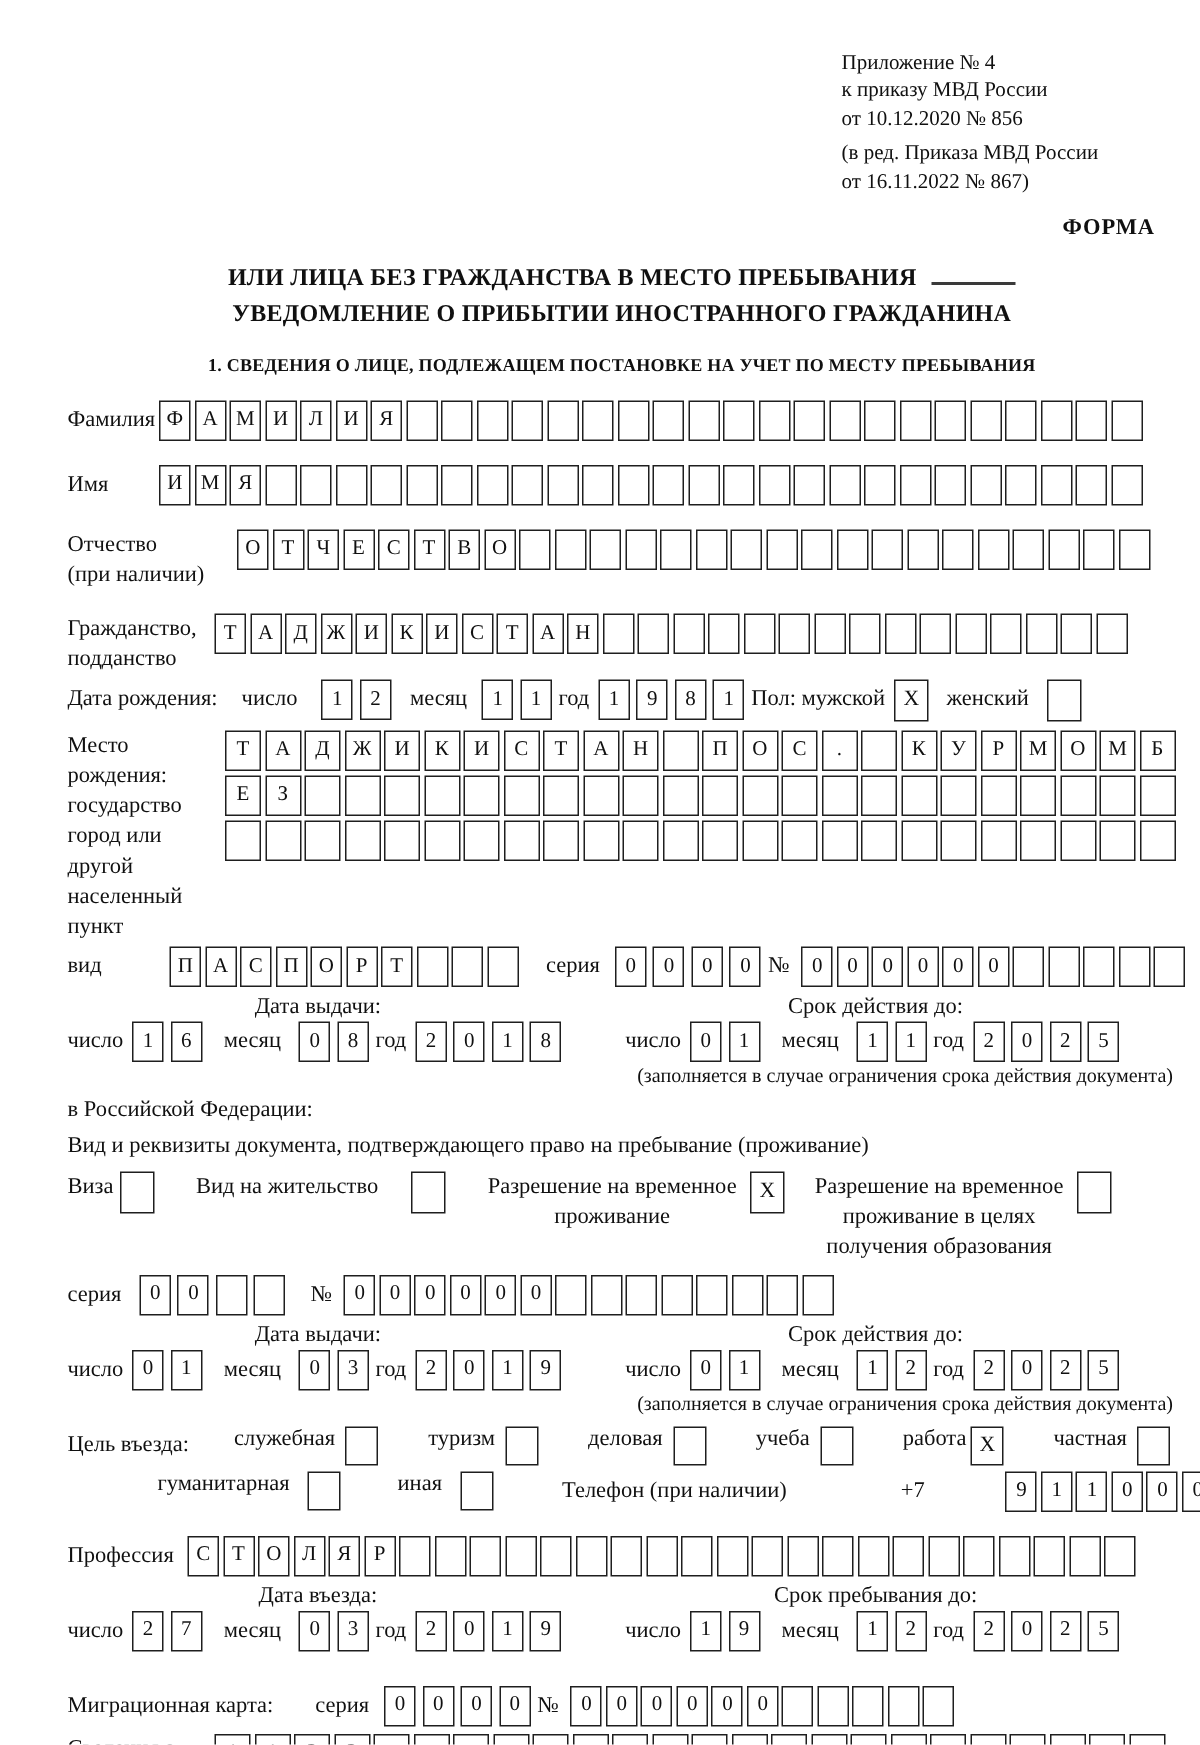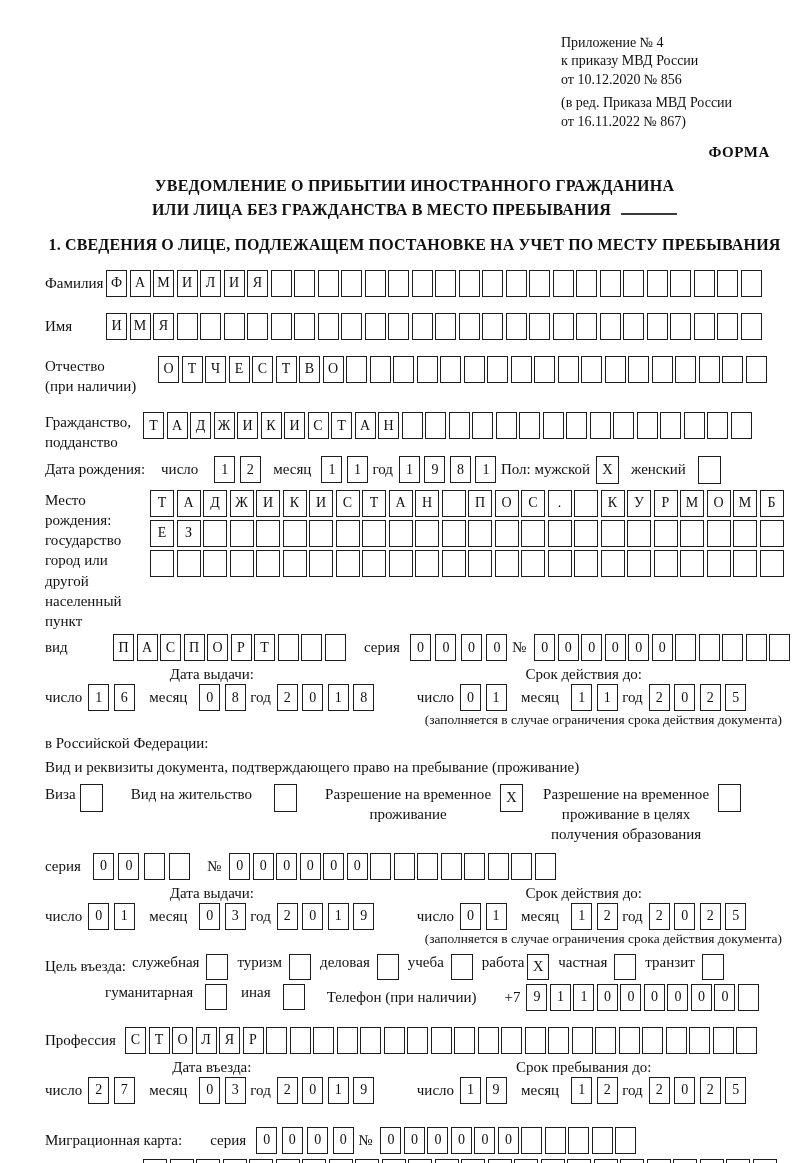--- a/index.html
+++ b/index.html
@@ -12,21 +12,21 @@
 
   
   .doc-ref{margin-left:516px;font-size:14px;line-height:1.32;}
   .doc-ref .ref-line{white-space:nowrap;}
   .doc-ref .grp2{margin-top:5px;}
   .forma{font-weight:bold;text-align:right;padding-right:14px;margin-top:13px;font-size:15px;letter-spacing:.6px;}
 
   
   .title{font-weight:bold;text-align:center;font-size:16px;line-height:1.45;margin-top:13px;letter-spacing:.2px;}
   .blank-line{display:inline-block;width:56px;border-bottom:2.2px solid #3a3a3a;height:2px;margin-left:10px;}
-  .sec-heading{font-weight:bold;text-align:center;font-size:16px;margin-top:15px;letter-spacing:.15px;white-space:nowrap;}
+  .sec-heading{font-weight:bold;text-align:center;font-size:12px;margin-top:15px;letter-spacing:.15px;white-space:nowrap;}
 
   
   .frow{display:flex;align-items:center;margin-top:16px;}
   .frow.top{align-items:flex-start;}
   .lab{flex:none;}
   .w61{width:61px;} .w113{width:113px;} .w98{width:98px;} .w105{width:105px;} .w68{width:68px;} .w80{width:80px;}
   .mlabel{flex:none;line-height:1.35;}
   .cells{display:flex;flex:none;}
   .cell{
     box-sizing:border-box;flex:none;width:21px;height:27px;
@@ -53,21 +53,21 @@
   .dg-right{margin-left:38px;}
   .note{font-size:13.4px;text-align:right;margin-top:1px;padding-right:2px;}
 
   
   .types{display:flex;align-items:flex-start;margin-top:5px;}
   .type{display:flex;align-items:flex-start;flex:none;}
   .type .tl{line-height:1.35;}
   .type .tl.ctr{text-align:center;}
   .type .box{margin-left:9px;}
 
-  .purpose-row{display:flex;align-items:center;margin-top:7px;}
+  .purpose-row{display:flex;align-items:center;margin-top:7px;gap:24px;}
   .pair{display:flex;align-items:flex-start;flex:none;}
   .pair .box{margin-left:7px;width:22px;height:26px;}
   .purpose-row .pair{margin-right:9px;}
 
   .indent60{margin-left:60px;}
 </style>
 </head>
 <body>
 
 <div class="page">
@@ -75,24 +75,24 @@
   <div class="doc-ref">
     <div class="ref-line">Приложение № 4</div>
     <div class="ref-line">к приказу МВД России</div>
     <div class="ref-line">от 10.12.2020 № 856</div>
     <div class="ref-line grp2">(в ред. Приказа МВД России</div>
     <div class="ref-line">от 16.11.2022 № 867)</div>
   </div>
   <div class="forma">ФОРМА</div>
 
   <div class="title">
-    <div>УВЕДОМЛЕНИЕ О ПРИБЫТИИ ИНОСТРАННОГО ГРАЖДАНИНА</div>
     <div>
       <span>ИЛИ ЛИЦА БЕЗ ГРАЖДАНСТВА В МЕСТО ПРЕБЫВАНИЯ</span><span class="blank-line"></span>
     </div>
+    <div>УВЕДОМЛЕНИЕ О ПРИБЫТИИ ИНОСТРАННОГО ГРАЖДАНИНА</div>
   </div>
 
   <div class="sec-heading">1. СВЕДЕНИЯ О ЛИЦЕ, ПОДЛЕЖАЩЕМ ПОСТАНОВКЕ НА УЧЕТ ПО МЕСТУ ПРЕБЫВАНИЯ</div>
 
   <div class="frow" style="margin-top:16px;">
     <span class="lab w61">Фамилия</span>
     <span class="cells">
         <span class="cell">Ф</span>
         <span class="cell">А</span>
         <span class="cell">М</span>

